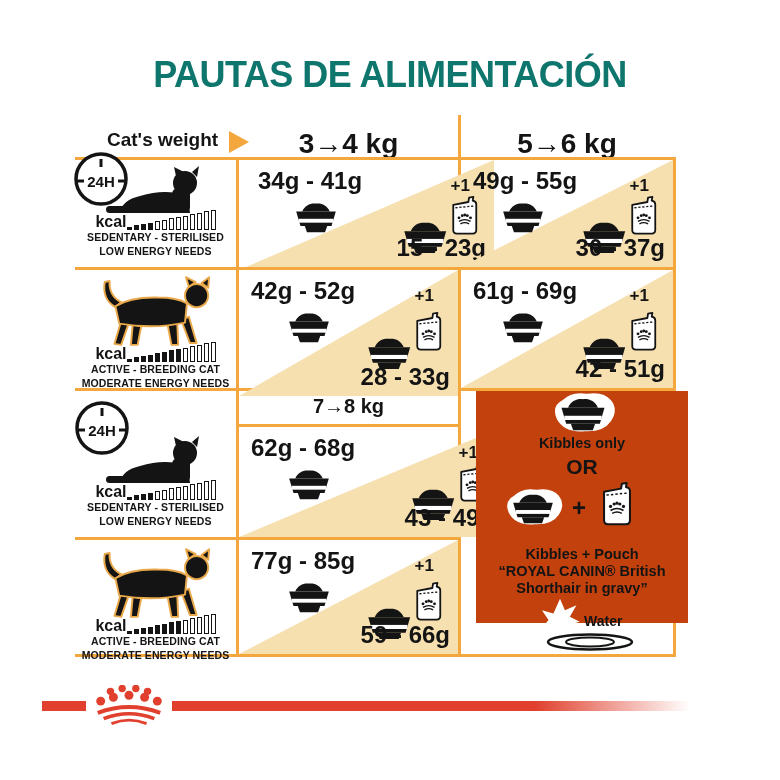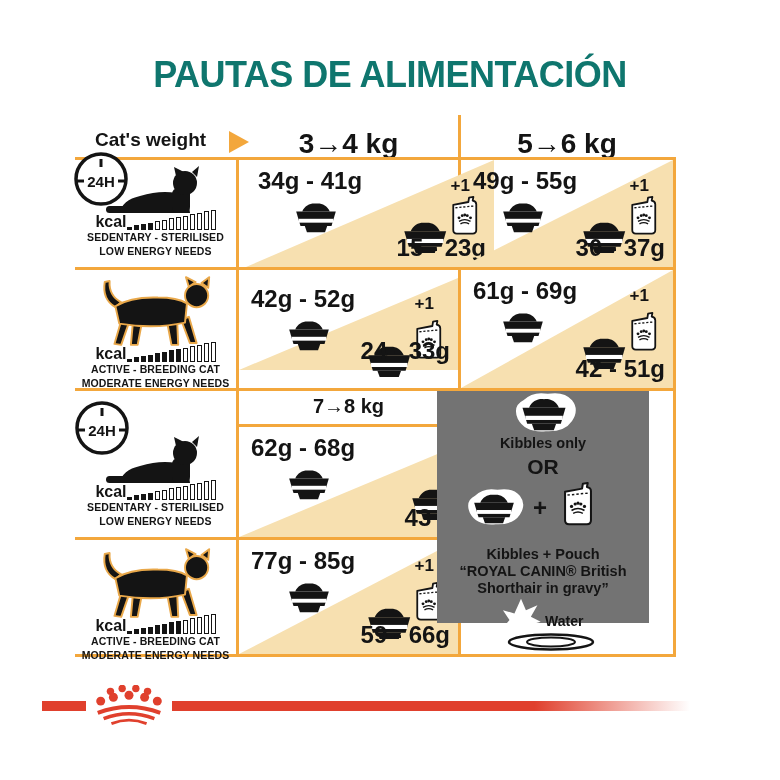--- a/index.html
+++ b/index.html
@@ -3,28 +3,28 @@
 <meta charset="utf-8">
 <style>
   html,body{margin:0;padding:0;background:#ffffff;}
   .canvas{position:relative;width:780px;height:780px;background:#ffffff;overflow:hidden;
           font-family:"Liberation Sans",sans-serif;color:#141414;}
   .abs{position:absolute;}
   .title{position:absolute;left:0;top:54px;width:780px;text-align:center;
          font-size:36px;font-weight:bold;color:#0f766e;letter-spacing:-0.5px;}
   
   .hdr{position:absolute;font-weight:bold;color:#141414;}
-  .cats-weight{left:95px;top:129px;font-size:19px;}
+  .cats-weight{left:107px;top:129px;font-size:19px;}
   .w-arrow{position:absolute;left:229px;top:131px;width:0;height:0;
            border-left:20px solid #F3A73C;border-top:11px solid transparent;border-bottom:11px solid transparent;}
   .wcol{text-align:center;font-size:28px;}
   
   .hl,.vl{position:absolute;background:#F3A73C;}
   
-  .panel{position:absolute;left:437px;top:391px;width:212px;height:232px;background:#737373;}
+  .panel{position:absolute;left:476px;top:391px;width:212px;height:232px;background:#c2410c;}
   .p-txt{position:absolute;left:0;width:212px;text-align:center;font-weight:bold;font-size:14.5px;line-height:1.15;}
   .p-or{position:absolute;left:0;width:212px;text-align:center;font-weight:bold;font-size:21px;}
   .p-plus{position:absolute;font-weight:bold;font-size:24px;}
   
   .cell{position:absolute;}
   .tri{position:absolute;inset:0;background:#F7E0B0;clip-path:polygon(0 100%,100% 0,100% 100%);}
   .kib{position:absolute;left:12px;top:7px;font-size:24px;font-weight:bold;}
   .bowl-pos{position:absolute;left:44px;top:42px;width:52px;height:31px;}
   .plus1{position:absolute;right:24px;top:16px;font-size:17px;font-weight:bold;}
   .combo{position:absolute;right:6px;top:36px;width:92px;height:58px;}
@@ -269,32 +269,32 @@
         <use href="#g-bowl"></use>
       </svg>
     <div class="plus1">+1</div>
     <svg class="combo" viewBox="0 0 96 60">
       <use href="#g-pouch" transform="translate(56,0) scale(0.75)"></use>
         <use href="#g-bowl" transform="translate(2,26) scale(0.95)"></use>
       </svg>
     <div class="pou">30 - 37g</div>
   </div>
 
-  <div class="cell" style="left:239px;top:278px;width:219px;height:92px;">
+  <div class="cell" style="left:239px;top:270px;width:219px;height:126px;">
     <div class="tri"></div>
     <div class="kib">42g - 52g</div>
     <svg class="bowl-pos" viewBox="0 0 60 36">
         <use href="#g-bowl"></use>
       </svg>
     <div class="plus1">+1</div>
     <svg class="combo" style="top:42px;" viewBox="0 0 96 60">
       <use href="#g-pouch" transform="translate(56,0) scale(0.75)"></use>
         <use href="#g-bowl" transform="translate(2,26) scale(0.95)"></use>
       </svg>
-    <div class="pou">24 - 33g</div>
+    <div class="pou">28 - 33g</div>
   </div>
 
   <div class="cell" style="left:461px;top:270px;width:212px;height:118px;">
     <div class="tri"></div>
     <div class="kib">61g - 69g</div>
     <svg class="bowl-pos" style="left:36px;" viewBox="0 0 60 36">
         <use href="#g-bowl"></use>
       </svg>
     <div class="plus1">+1</div>
     <svg class="combo" style="top:42px;" viewBox="0 0 96 60">

